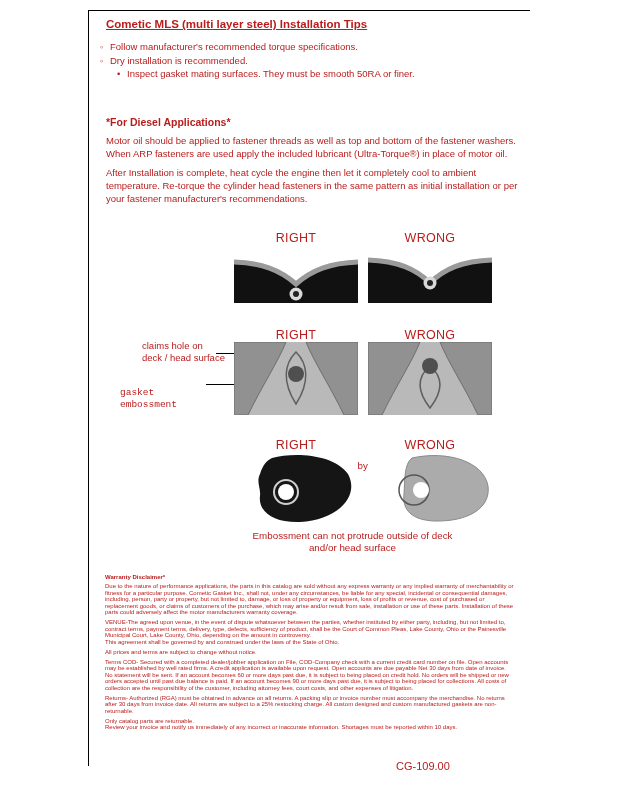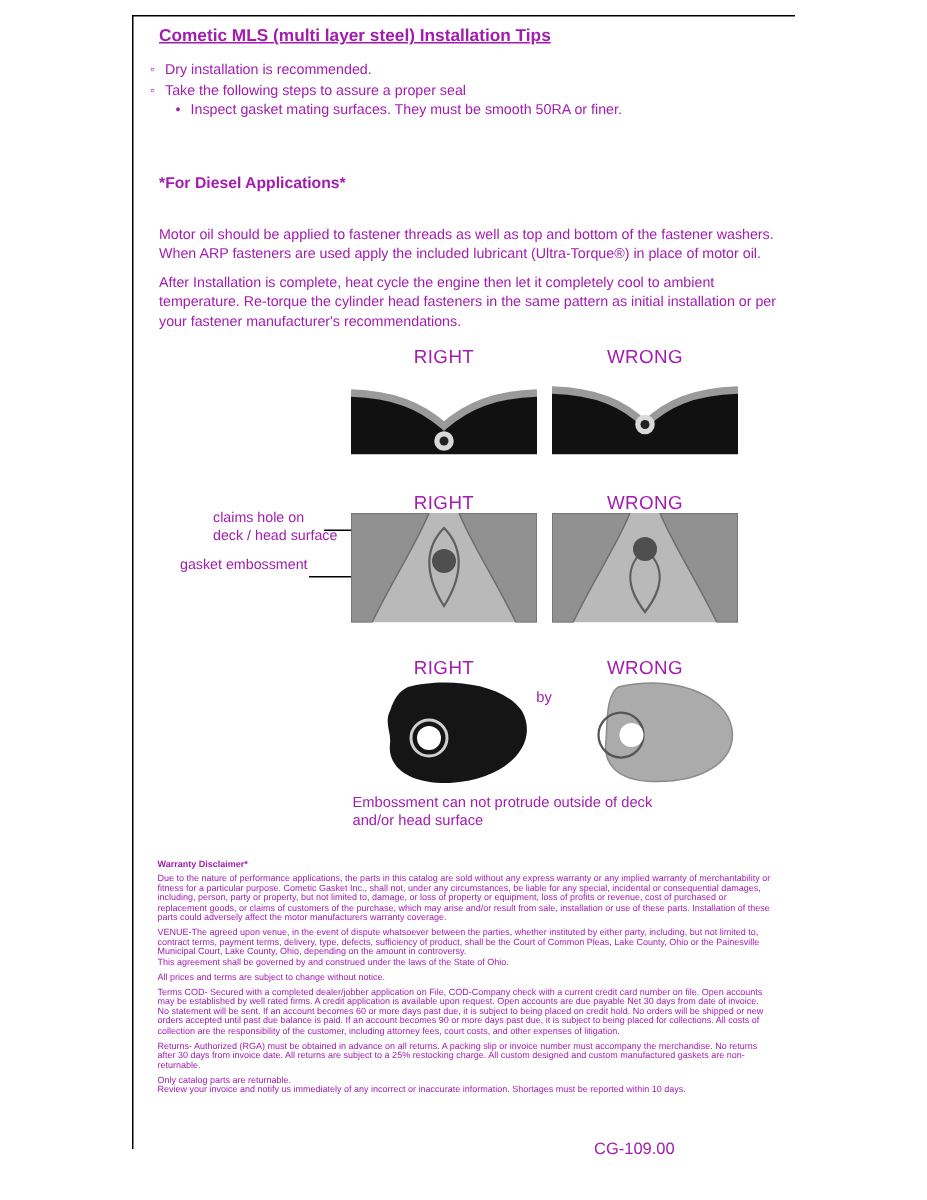--- a/index.html
+++ b/index.html
@@ -1,74 +1,74 @@
 <!DOCTYPE html>
 <html><head>
 <meta charset="utf-8">
 <style>
   * { margin:0; padding:0; box-sizing:border-box; }
   html,body { background:#fff; }
   .page {
     position:relative; width:618px; height:800px; background:#ffffff;
-    font-family:"Liberation Sans","DejaVu Sans",sans-serif; color:#a21caf;
+    font-family:"Liberation Sans","DejaVu Sans",sans-serif; color:#b91c1c;
     overflow:hidden;
   }
   .frame {
     position:absolute; left:88px; top:10px; width:442px; height:756px;
     border-top:1.5px solid #000; border-left:1.5px solid #000;
   }
   .title {
     position:absolute; left:106px; top:18px;
     font-size:11.5px; font-weight:bold; text-decoration:underline;
   }
   .tips { position:absolute; left:100px; top:40px; width:430px; list-style:none; }
   .tips li { font-size:9.5px; line-height:13.5px; position:relative; padding-left:10px; }
   .tips li.tip::before { content:"\25E6"; position:absolute; left:0; top:0; font-size:9.5px; }
   .tips li.sub { margin-left:17px; }
   .tips li.sub::before { content:"\2022"; position:absolute; left:0; top:0; font-size:9.5px; }
   .diesel-head { position:absolute; left:106px; top:116px; font-size:10.5px; font-weight:bold; }
-  .body-para { position:absolute; left:106px; width:424px; font-size:9.5px; line-height:13px;margin-top:16px; }
+  .body-para { position:absolute; left:106px; width:424px; font-size:9.5px; line-height:13px; }
   .p1 { top:134px; }
   .p2 { top:166px; }
   .p3 { top:210px; }
 
   .diagrams { position:absolute; left:105px; top:231px; width:432px; height:328px; }
   .dg-head { position:absolute; width:124px; text-align:center; font-size:12.5px; letter-spacing:0.3px; }
   .col-l { left:129px; } .col-r { left:263px; }
   .r1 { top:0; } .r2 { top:97px; } .r3 { top:207px; }
   .dg-img { position:absolute; width:124px; display:block; }
   .img-r1 { top:15px; height:57px; }
   .img-r2 { top:111px; height:73px; }
   .img-r3 { top:221px; height:73px; }
   .dg-caption { position:absolute; left:130px; font-size:9.8px; line-height:12px; }
-  .cap1 { top:76px; } .cap2 { top:189px;margin-top:40px; } .cap3 { top:299px; width:235px; }
+  .cap1 { top:76px; } .cap2 { top:189px;margin-top:40px; } .cap3 { top:299px; width:235px;text-align:center; }
   .preline { white-space:pre-line; }
   .anno { position:absolute; font-size:9.5px; line-height:11.5px; }
   .anno-1 { left:37px; top:109px; width:100px; }
-  .anno-2 { left:15px; top:140px; width:95px; }
+  .anno-2 { left:15px; top:156px; width:95px;font-family:Liberation Mono, monospace; }
   .lead-line { position:absolute; height:1px; background:#000; }
   .line-1 { left:111px; top:122px; width:73px; }
   .line-2 { left:101px; top:153px; width:60px; }
 
   .disclaimer { position:absolute; left:105px; top:574px; width:410px; }
   .disc-head { font-size:6px; font-weight:bold; margin-bottom:3px; }
   .disclaimer p { font-size:6px; line-height:6.5px; margin-bottom:3.5px; white-space:pre-line; }
   .doc-number { position:absolute; left:396px; top:760px; font-size:11px; }
 </style>
 </head>
 <body>
 
 <div class="page">
   <div class="frame"></div>
 
   <h1 class="title">Cometic MLS (multi layer steel) Installation Tips</h1>
 
   <ul class="tips">
+    <li class="tip">Follow manufacturer's recommended torque specifications.</li>
     <li class="tip">Dry installation is recommended.</li>
-    <li class="tip">Take the following steps to assure a proper seal</li>
     <li class="sub">Inspect gasket mating surfaces.  They must be smooth 50RA or finer.</li>
   </ul>
 
   <h2 class="diesel-head">*For Diesel Applications*</h2>
   <p class="body-para p1">Motor oil should be applied to fastener threads as well as top and bottom of the fastener washers. When ARP fasteners are used apply the included lubricant (Ultra-Torque®) in place of motor oil.</p>
   <p class="body-para p2">After Installation is complete, heat cycle the engine then let it completely cool to ambient temperature. Re-torque the cylinder head fasteners in the same pattern as initial installation or per your fastener manufacturer's recommendations.</p>
 
   <div class="diagrams">
 
     <div class="dg-head col-l r1">RIGHT</div>

